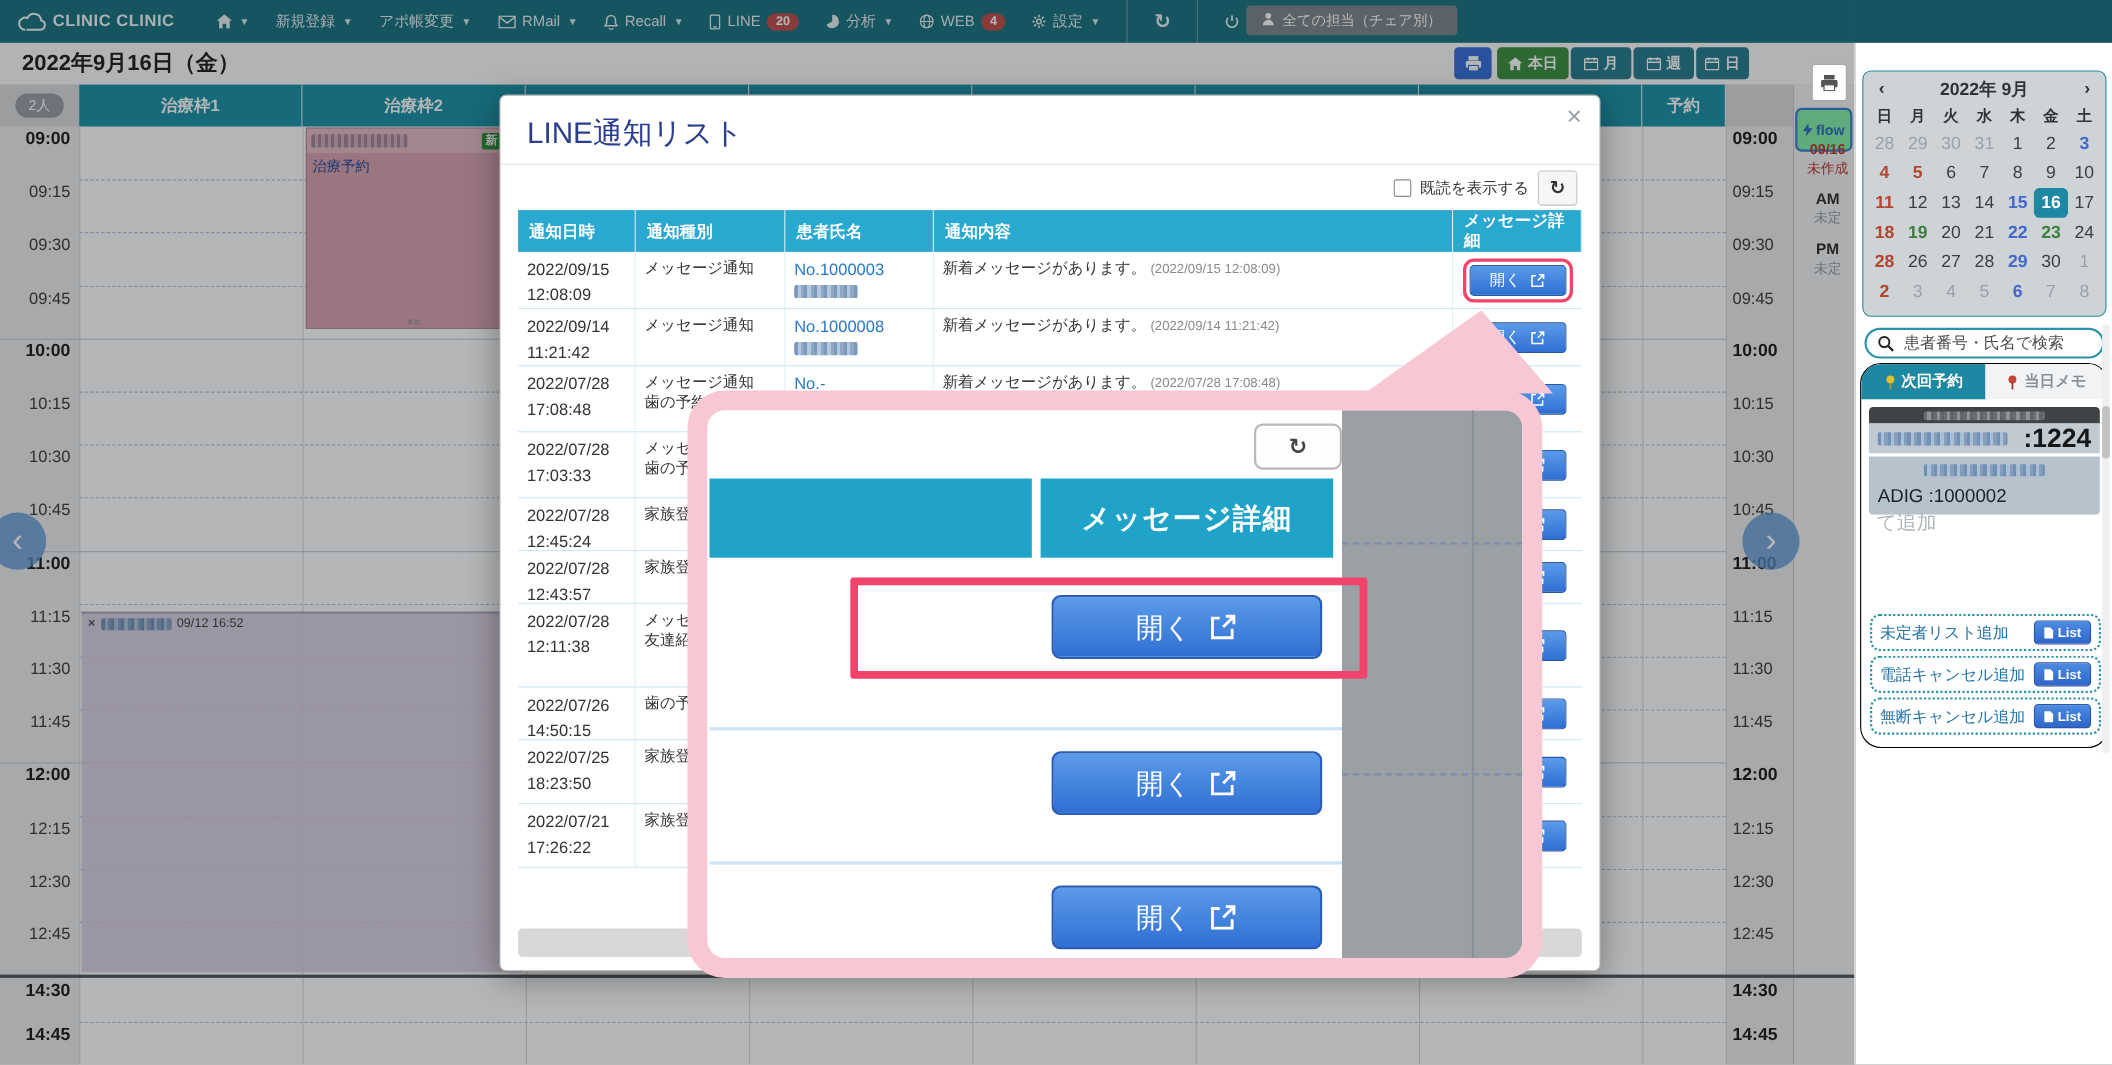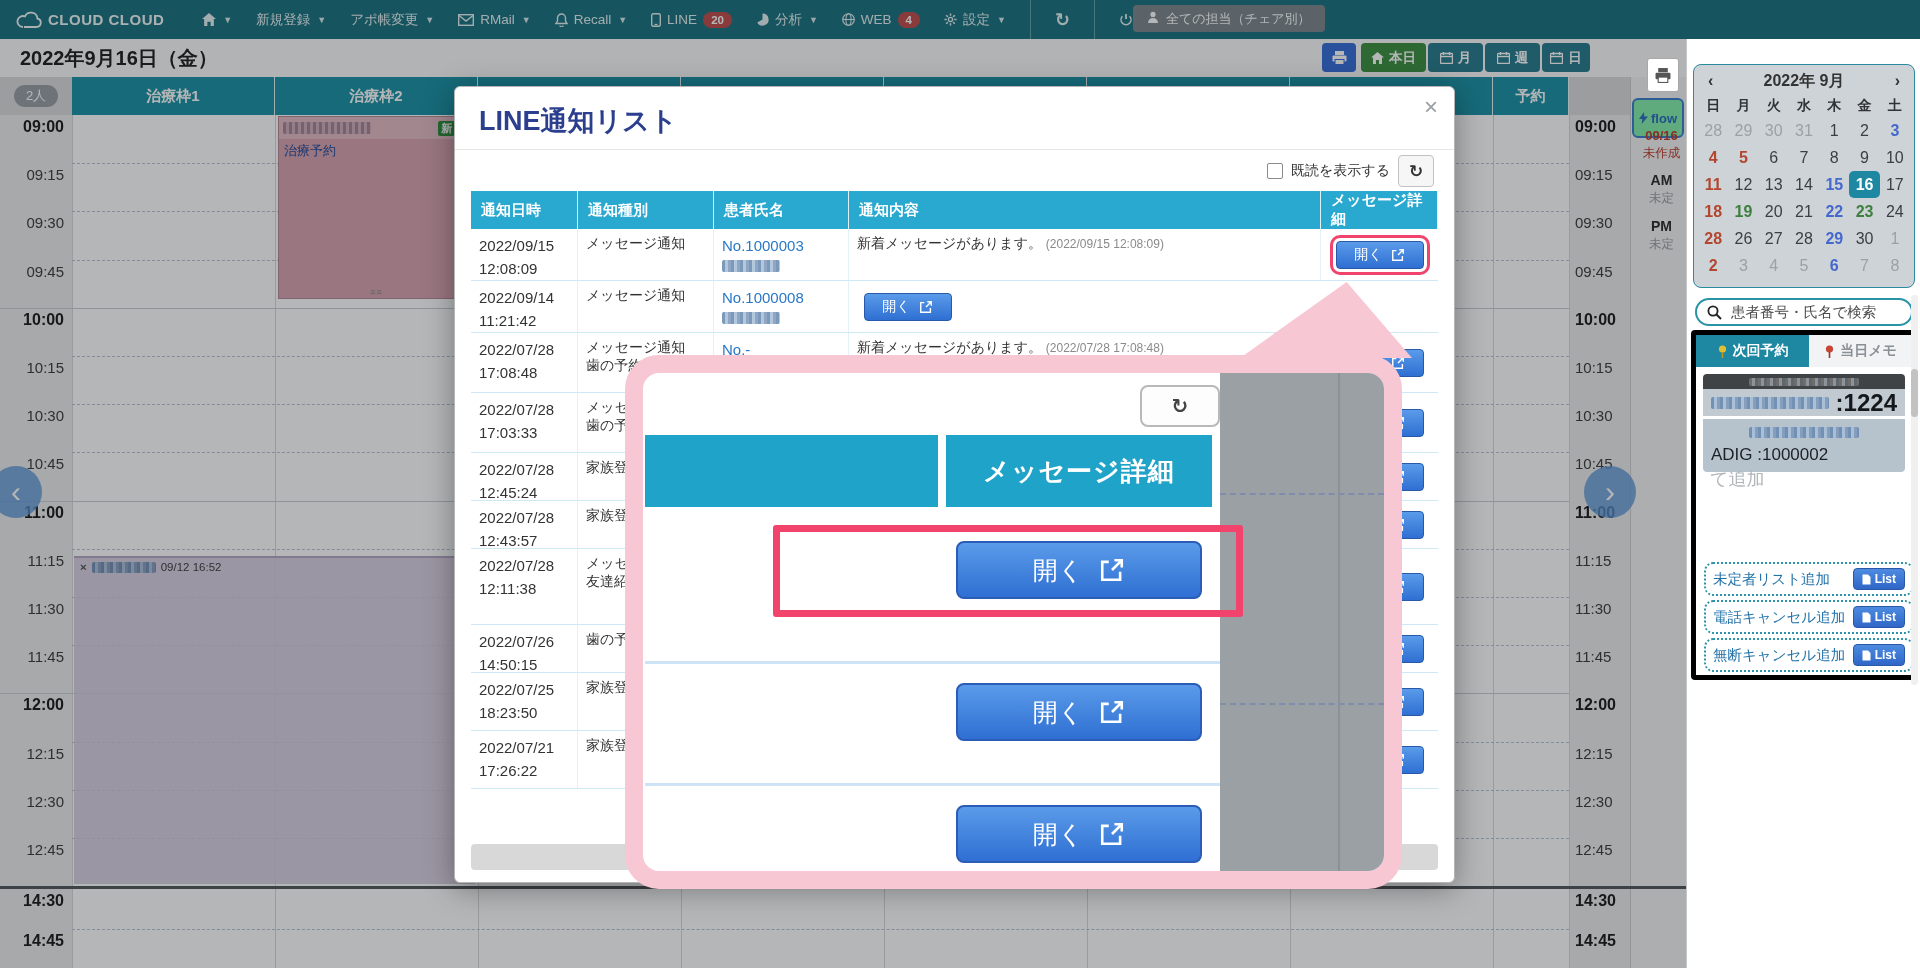--- a/index.html
+++ b/index.html
@@ -57,38 +57,38 @@
   .cal-wd{font-size:14px;font-weight:bold;color:#2f3338;line-height:24px;}
   .cal-d{font-size:16px;line-height:27px;color:#3a3f44;cursor:pointer;}
   .cal-d.mut{color:#9aa1a7;}
   .cal-d.red{color:#b3462e;font-weight:bold;}
   .cal-d.grn{color:#3e7e3f;font-weight:bold;}
   .cal-d.blu{color:#4468cc;font-weight:bold;}
   .cal-d.sel{background:#1e87a2;color:#fff;border-radius:5px;font-weight:bold;}
   .search{position:absolute;left:8px;top:259px;width:218px;height:28px;border:2px solid #2a93a8;border-radius:15px;box-sizing:border-box;display:flex;align-items:center;gap:7px;padding-left:10px;background:#fff;}
   .search input{border:none;outline:none;font-size:14.5px;color:#333;width:170px;font-family:inherit;background:transparent;}
   .search input::placeholder{color:#4a4a4a;opacity:1;}
-  .panel2{position:absolute;left:4px;top:291px;width:226px;height:350px;border:5px solid #000000;border-radius:4px;box-sizing:border-box;overflow:hidden;}
+  .panel2{position:absolute;left:4px;top:291px;width:226px;height:350px;border:1px solid #000000;border-radius:19px;box-sizing:border-box;overflow:hidden;}
   .tabs{display:flex;height:32px;}
   .tab1{width:113px;background:#1e87a2;color:#fff;font-size:14px;font-weight:bold;display:flex;align-items:center;justify-content:center;gap:5px;cursor:pointer;}
   .tab2{flex:1;background:#f2f3f4;color:#8a9096;font-size:14px;font-weight:bold;display:flex;align-items:center;justify-content:center;gap:5px;cursor:pointer;}
   .pcard{margin:7px 7px 0 7px;border-radius:4px;overflow:hidden;}
   .pcard-head{height:15px;background:#3f4346;display:flex;align-items:center;justify-content:center;}
   .pcard-row2{height:27px;background:#c2cad1;display:flex;align-items:center;padding:0 8px;}
   .pcard-num{margin-left:auto;font-size:24px;font-weight:bold;color:#15181b;}
   .pcard-row3{background:#b6c2cc;margin-top:3px;border-radius:0 0 3px 3px;height:48px;padding:5px 8px 0 8px;}
   .drag-hint{position:absolute;left:14px;top:132px;color:#b0b6ba;font-size:18px;}
   .listbox{position:absolute;left:8px;width:210px;height:34px;border:2px dotted #2a93a8;border-radius:9px;box-sizing:border-box;display:flex;align-items:center;justify-content:space-between;padding:0 7px;cursor:pointer;}
   .listbox .lb-label{color:#2272a8;font-size:14.5px;}
   .list-btn{background:linear-gradient(#4d8be0,#2f66c8);border:1px solid #2b57a8;border-radius:4px;color:#fff;font-size:12px;font-weight:bold;display:flex;align-items:center;gap:4px;padding:3px 8px;}
   .sb-track{position:absolute;right:2px;top:256px;width:7px;height:390px;background:#f0f0f0;border-radius:4px;}
   .sb-thumb{position:absolute;right:2px;top:330px;width:7px;height:48px;background:#c2c2c2;border-radius:4px;}
   
   .modal{position:absolute;left:454px;top:86px;width:1001px;height:797px;background:#fff;border:1px solid #b5b5b5;border-radius:6px;box-shadow:0 6px 30px rgba(0,0,0,.35);z-index:30;box-sizing:border-box;}
-  .modal-title{position:absolute;left:24px;top:16px;font-size:27px;font-weight:bold;color:#2b3f8e;}
+  .modal-title{position:absolute;left:24px;top:16px;font-size:27px;font-weight:normal;color:#2b3f8e;}
   .modal-close{position:absolute;right:16px;top:6px;font-size:24px;color:#9aa0a6;cursor:pointer;}
   .modal-div{position:absolute;left:0;top:62px;width:100%;border-bottom:1px solid #e6e6e6;}
   .checkrow{position:absolute;right:20px;top:68px;display:flex;align-items:center;gap:8px;}
   .cbox{width:14px;height:14px;border:1px solid #8a8a8a;border-radius:2px;background:#fff;display:inline-block;cursor:pointer;}
   .cbl{font-size:14px;color:#333;}
   .refresh-btn{width:34px;height:30px;border:1px solid #c2c2c2;border-radius:4px;background:#f6f6f6;display:flex;align-items:center;justify-content:center;font-size:17px;font-weight:bold;color:#333;cursor:pointer;}
   .ntable{position:absolute;left:16px;top:104px;width:967px;}
   .thead{display:flex;height:38px;}
   .th{background:#29a8d0;color:#fff;font-weight:bold;font-size:15px;display:flex;align-items:center;padding-left:10px;border-right:1px solid rgba(255,255,255,.85);box-sizing:border-box;}
   .trow{display:flex;border-bottom:1px solid #cfe8f6;box-sizing:border-box;}
@@ -119,21 +119,21 @@
 
 <div class="stage">
 
   <div class="nav">
     <div class="nav-logo">
       <span>
           <svg width="26" height="18" viewBox="0 0 26 18">
             <path d="M7 16 a5.5 5.5 0 1 1 2-10.6 a6.5 6.5 0 0 1 12.4 2.1 a4.3 4.3 0 0 1-.9 8.5 H8" fill="none" stroke="#f2f7f8" stroke-width="1.8"></path>
           </svg>
         </span>
-      <span>CLOUD CLOUD</span>
+      <span>CLINIC CLINIC</span>
     </div>
     <div id="nav-items" style="display:flex;align-items:center;">
         <div class="nav-item">
           <span>
             <svg width="14" height="13" viewBox="0 0 13 12">
               <path d="M6.5 0 L13 5.5 H11 V12 H8 V8 H5 V12 H2 V5.5 H0 Z" fill="#e7f1f3"></path>
             </svg>
           </span>
           <span class="caret">▼</span>
         </div>
@@ -590,20 +590,21 @@
               </svg>
             </div>
           </div>
         </div>
         <div class="trow" style="height: 52px;">
           <div class="td date" style="width: 107px;"><span>2022/09/14</span><br><span>11:21:42</span></div>
           <div class="td" style="width: 136px; white-space: nowrap;">
             <div>メッセージ通知</div>
           </div>
           <div class="td pat" style="width: 135px;"><div style="cursor: pointer;">No.1000008</div><span class="blurblob" style="width: 58px;"></span></div>
+          <div class="td" style="width: 472px;"><span>新着メッセージがあります。</span> <span class="ctime">(2022/09/14 11:21:42)</span></div>
           <div class="td act" style="width: 117px;">
             <div class="open-btn">
               <span>開く</span>
               <svg width="14" height="14" viewBox="0 0 16 16">
                 <path d="M6 3 H2 V14 H13 V9" fill="none" stroke="#fff" stroke-width="1.6"></path>
                 <path d="M8 8 L14 2 M9.5 2 H14 V6.5" fill="none" stroke="#fff" stroke-width="1.6"></path>
               </svg>
             </div>
           </div>
         </div>

